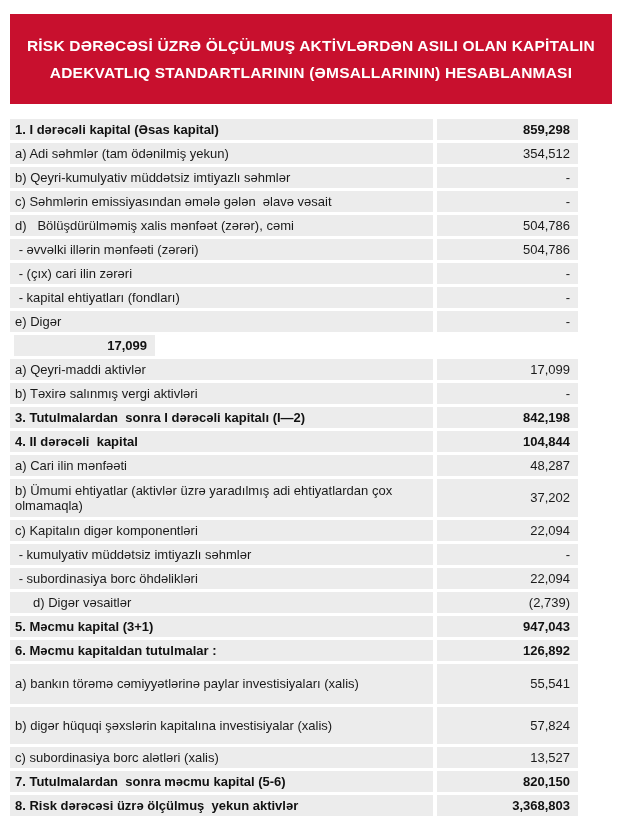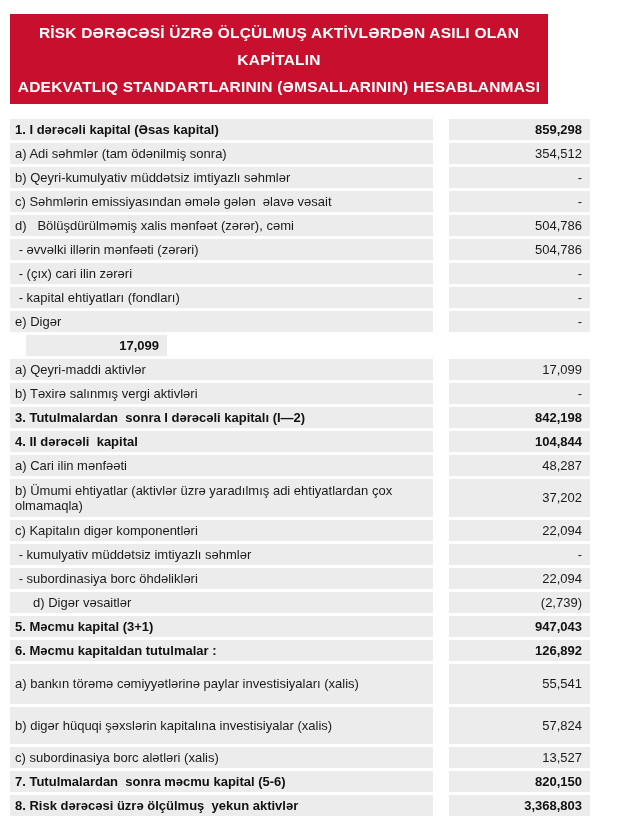--- a/index.html
+++ b/index.html
@@ -1,31 +1,31 @@
 <!DOCTYPE html>
 <html><head>
 <meta charset="utf-8">
 <style>
   html,body{margin:0;padding:0;}
   body{
     width:617px;height:833px;position:relative;background:#ffffff;
     font-family:"Liberation Sans", sans-serif;color:#1a1a1a;overflow:hidden;
   }
   .header{
-    position:absolute;left:10px;top:14px;width:538px;height:90px;
+    position:absolute;left:10px;top:14px;width:602px;height:90px;
     background:#C8102E;color:#ffffff;
     display:flex;flex-direction:column;justify-content:center;align-items:center;
     text-align:center;font-weight:bold;font-size:15.5px;line-height:27px;
     letter-spacing:0.2px;
   }
   .table{position:absolute;left:10px;top:119px;width:600px;}
   .row{display:flex;margin-bottom:3px;}
   .cell{background:#ECECEC;box-sizing:border-box;min-height:21px;display:flex;align-items:center;font-size:13px;line-height:15.5px;}
   .label{width:423px;padding:2px 4px 2px 5px;white-space:pre-wrap;}
-  .value{width:141px;margin-left:16px;justify-content:flex-end;padding-right:8px;padding-left:17px;}
+  .value{width:141px;margin-left:4px;justify-content:flex-end;padding-right:8px;padding-left:17px;}
   .bold .cell{font-weight:bold;color:#111111;}
   .tall2 .cell{min-height:38px;}
   .tall .cell{min-height:40px;}
   .tallb .cell{min-height:37px;}
   .gt{margin-top:3px;}
 </style>
 </head>
 <body>
 
 <div class="header">
@@ -33,21 +33,21 @@
   <div>ADEKVATLIQ STANDARTLARININ (ƏMSALLARININ) HESABLANMASI</div>
 </div>
 
 <div class="table">
 
   <div class="row bold">
     <div class="cell label">1. I dərəcəli kapital (Əsas kapital)</div>
     <div class="cell value">859,298</div>
   </div>
   <div class="row">
-    <div class="cell label">a) Adi səhmlər (tam ödənilmiş sonra)</div>
+    <div class="cell label">a) Adi səhmlər (tam ödənilmiş yekun)</div>
     <div class="cell value">354,512</div>
   </div>
   <div class="row">
     <div class="cell label">b) Qeyri-kumulyativ müddətsiz imtiyazlı səhmlər</div>
     <div class="cell value">-</div>
   </div>
   <div class="row">
     <div class="cell label">c) Səhmlərin emissiyasından əmələ gələn  əlavə vəsait</div>
     <div class="cell value">-</div>
   </div>

